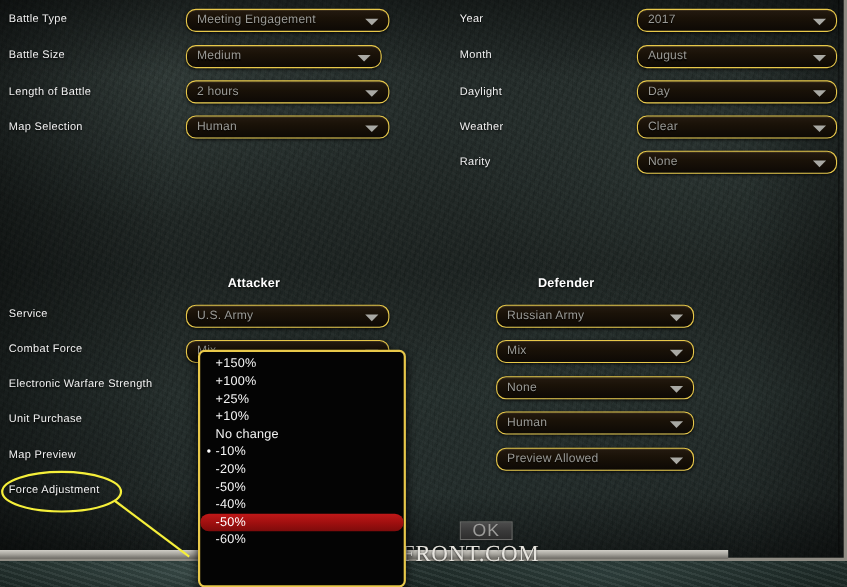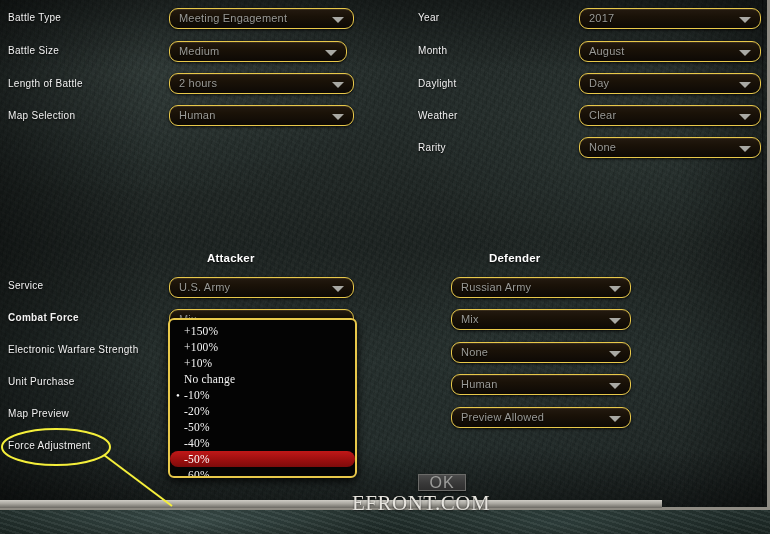--- a/index.html
+++ b/index.html
@@ -243,43 +243,44 @@
       <span class="txt">None</span>
       <span class="arr"></span>
     </div>
   </div>
 
   <div class="colhead" style="left:207px;top:252px;">Attacker</div>
   <div class="colhead" style="left:489px;top:252px;">Defender</div>
 
   <div>
     <div class="lab" style="left:8px;top:280px;">Service</div>
-    <div class="lab" style="left:8px;top:312px;font-weight:bold;">Combat Force</div>
+    <div class="lab" style="left:8px;top:312px;">Combat Force</div>
     <div class="lab" style="left:8px;top:344px;">Electronic Warfare Strength</div>
     <div class="lab" style="left:8px;top:376px;">Unit Purchase</div>
     <div class="lab" style="left:8px;top:408px;">Map Preview</div>
     <div class="lab" style="left:8px;top:440px;">Force Adjustment</div>
   </div>
 
   <div>
     <div class="dd" style="left:169px;top:277px;width:185px;">
       <span class="txt">U.S. Army</span>
       <span class="arr"></span>
     </div>
 
     <div class="dd" style="left:169px;top:309px;width:185px;">
       <span class="txt">Mix</span>
       <span class="arr"></span>
     </div>
   </div>
 
-  <div id="ddlist" style="left:168px;top:318px;width:189px;height:160px;font-family:Liberation Serif, serif;">
+  <div id="ddlist" style="left:180px;top:318px;width:189px;height:216px;">
     <div style="padding-top:3px;">
       <div class="opt"><span class="bullet"></span><span>+150%</span></div>
       <div class="opt"><span class="bullet"></span><span>+100%</span></div>
+      <div class="opt"><span class="bullet"></span><span>+25%</span></div>
       <div class="opt"><span class="bullet"></span><span>+10%</span></div>
       <div class="opt"><span class="bullet"></span><span>No change</span></div>
       <div class="opt"><span class="bullet">•</span><span>-10%</span></div>
       <div class="opt"><span class="bullet"></span><span>-20%</span></div>
       <div class="opt"><span class="bullet"></span><span>-50%</span></div>
       <div class="opt"><span class="bullet"></span><span>-40%</span></div>
       <div class="opt sel"><span class="bullet"></span><span>-50%</span></div>
       <div class="opt"><span class="bullet"></span><span>-60%</span></div>
     </div>
   </div>

